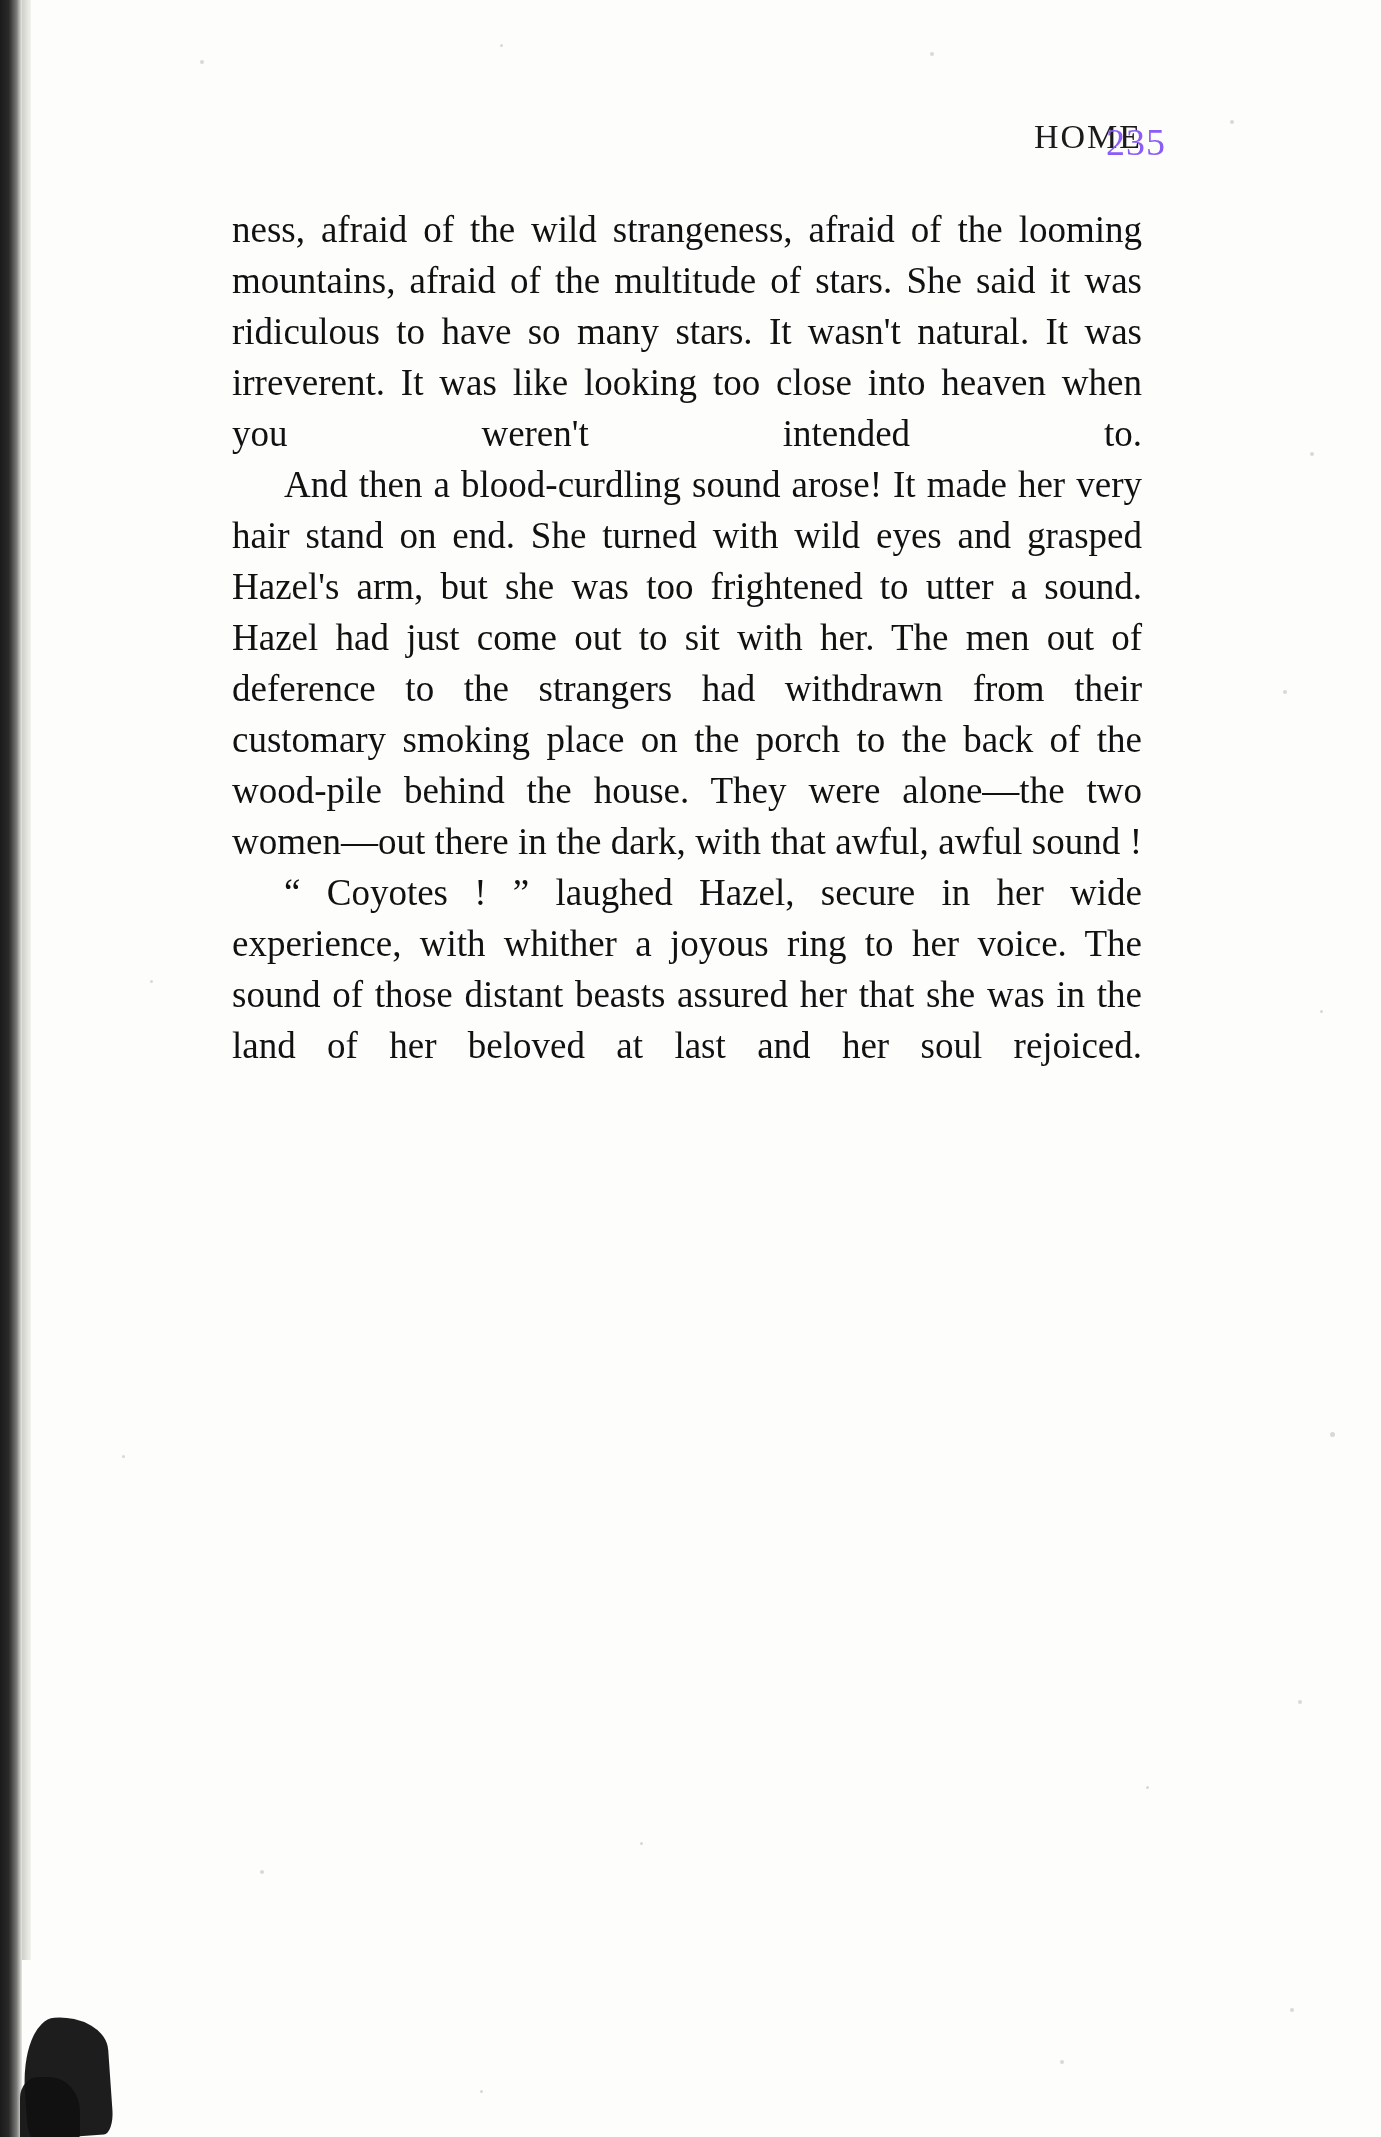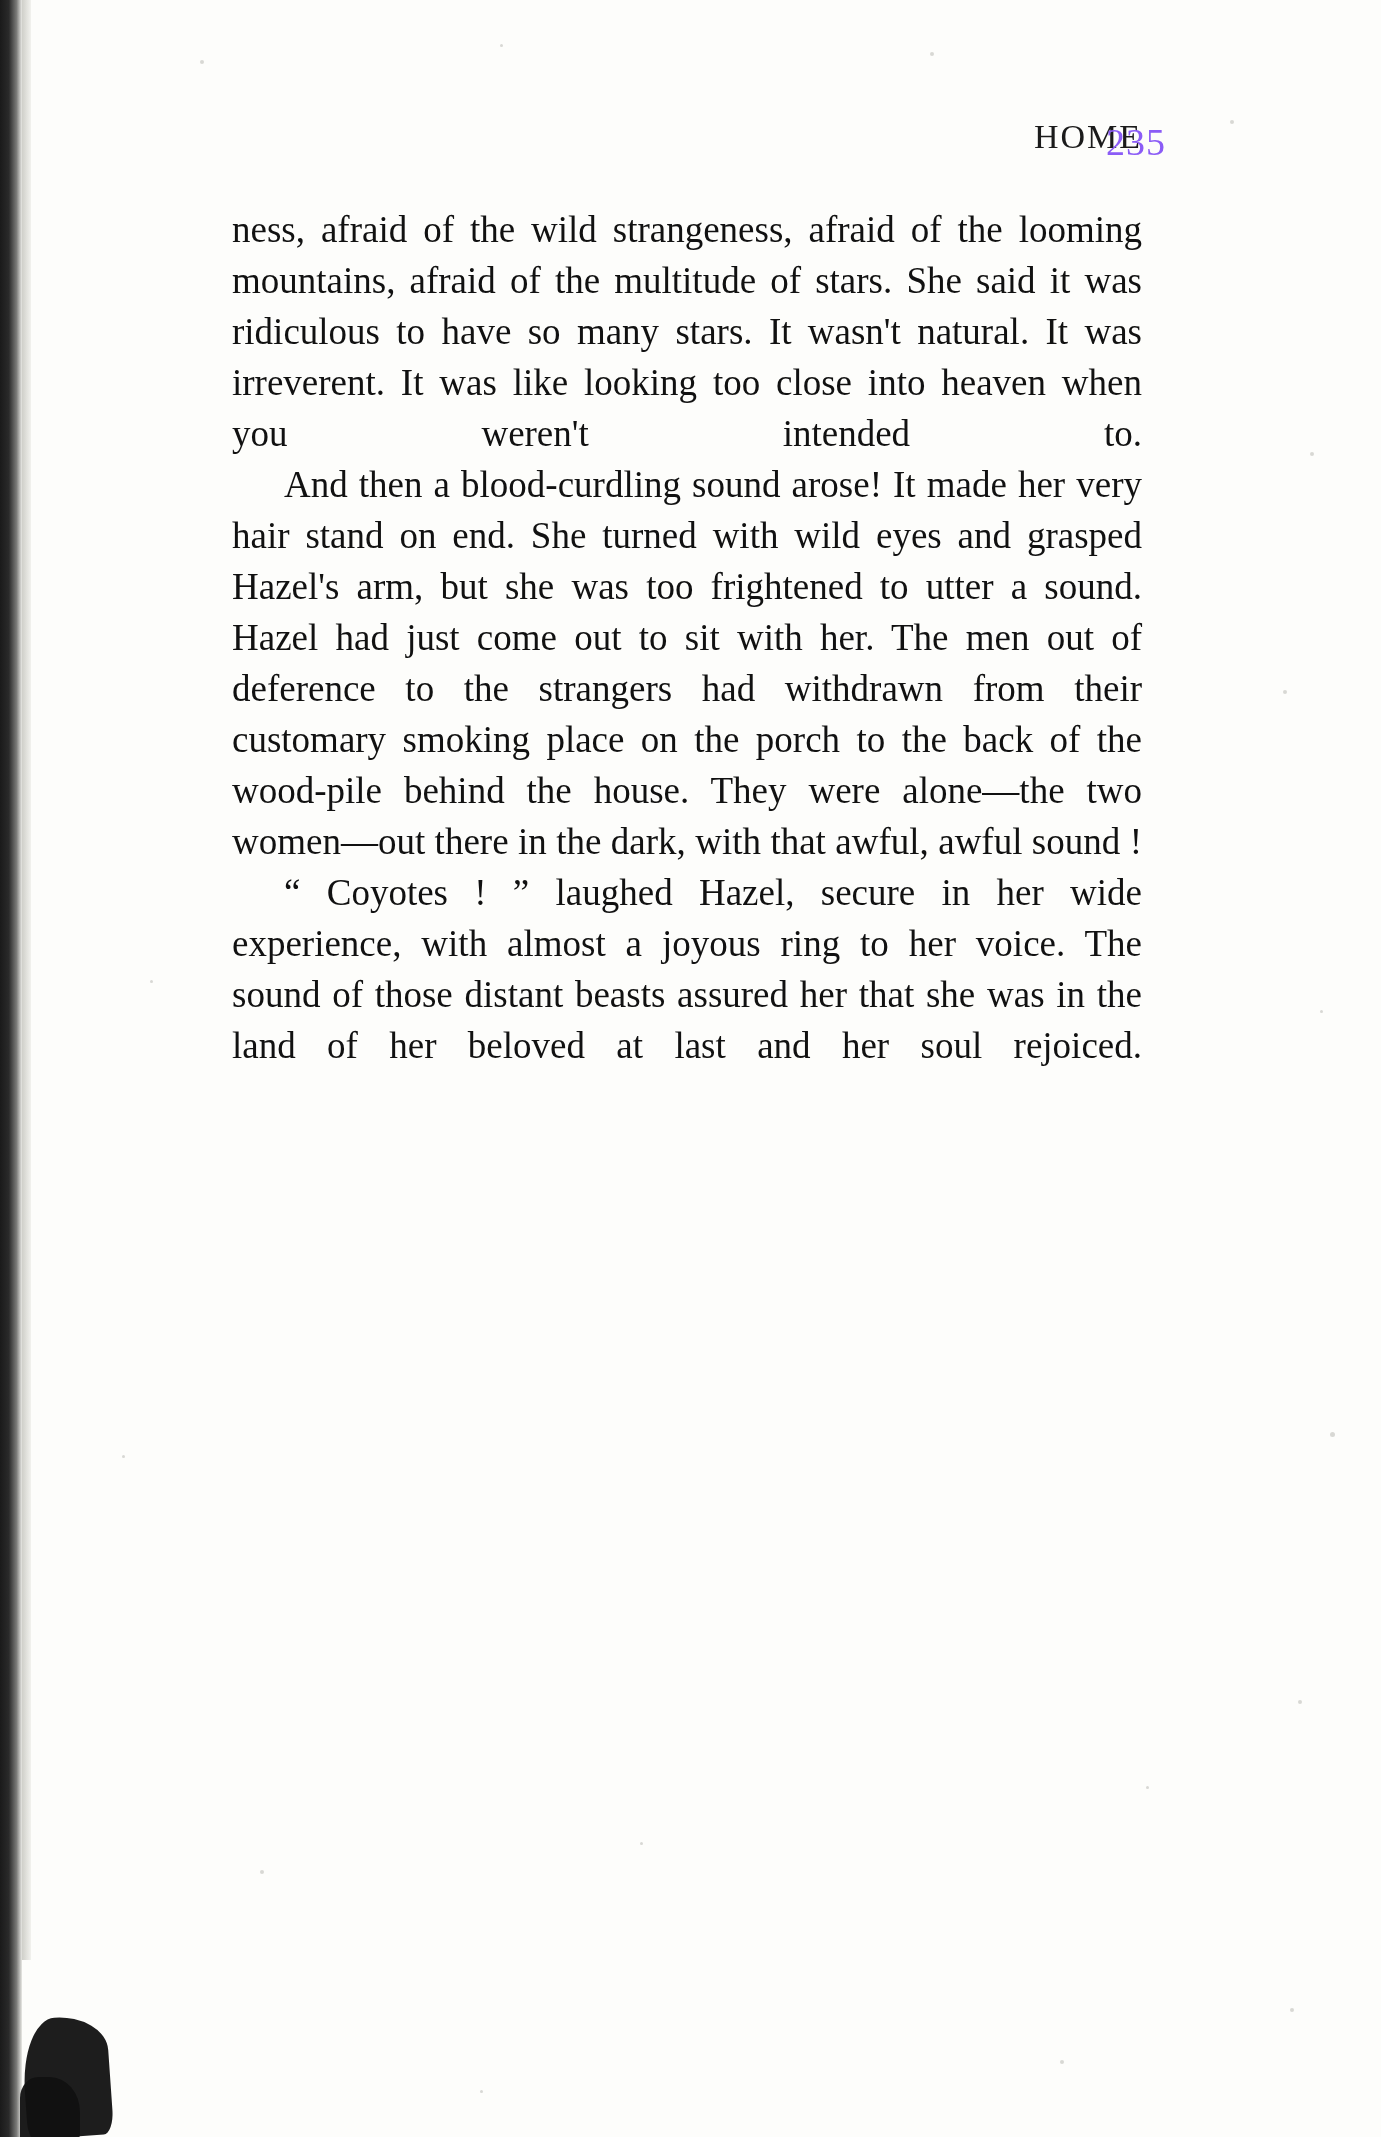--- a/index.html
+++ b/index.html
@@ -153,17 +153,17 @@
   <div class="content">
 
     <div class="header">
       <div class="running-head">HOME</div>
       <div class="page-number">235</div>
     </div>
 
     <div class="body-text">
       <p class="full-justify">ness, afraid of the wild strangeness, afraid of the looming mountains, afraid of the multitude of stars. She said it was ridiculous to have so many stars. It wasn't natural. It was irreverent. It was like looking too close into heaven when you weren't intended to.</p>
       <p class="indent full-justify">And then a blood-curdling sound arose! It made her very hair stand on end. She turned with wild eyes and grasped Hazel's arm, but she was too frightened to utter a sound. Hazel had just come out to sit with her. The men out of deference to the strangers had withdrawn from their customary smoking place on the porch to the back of the wood-pile behind the house. They were alone—the two women—out there in the dark, with that awful, awful sound !</p>
-      <p class="indent full-justify">“ Coyotes ! ” laughed Hazel, secure in her wide experience, with almost a joyous ring to her voice. The sound of those distant beasts assured her that she was in the land of her beloved at last and her soul rejoiced.</p>
+      <p class="indent full-justify">“ Coyotes ! ” laughed Hazel, secure in her wide experience, with whither a joyous ring to her voice. The sound of those distant beasts assured her that she was in the land of her beloved at last and her soul rejoiced.</p>
     </div>
 
   </div>
 </div>
 
 </body></html>

